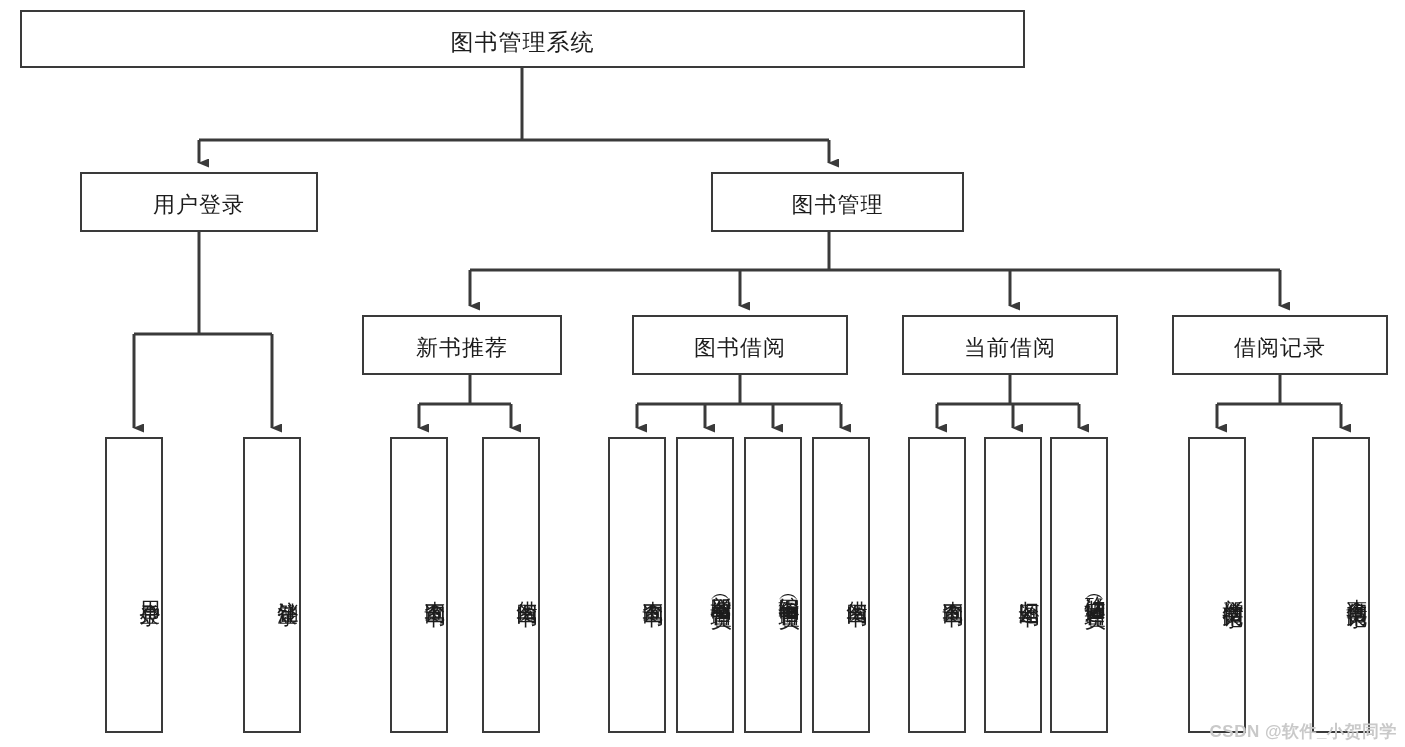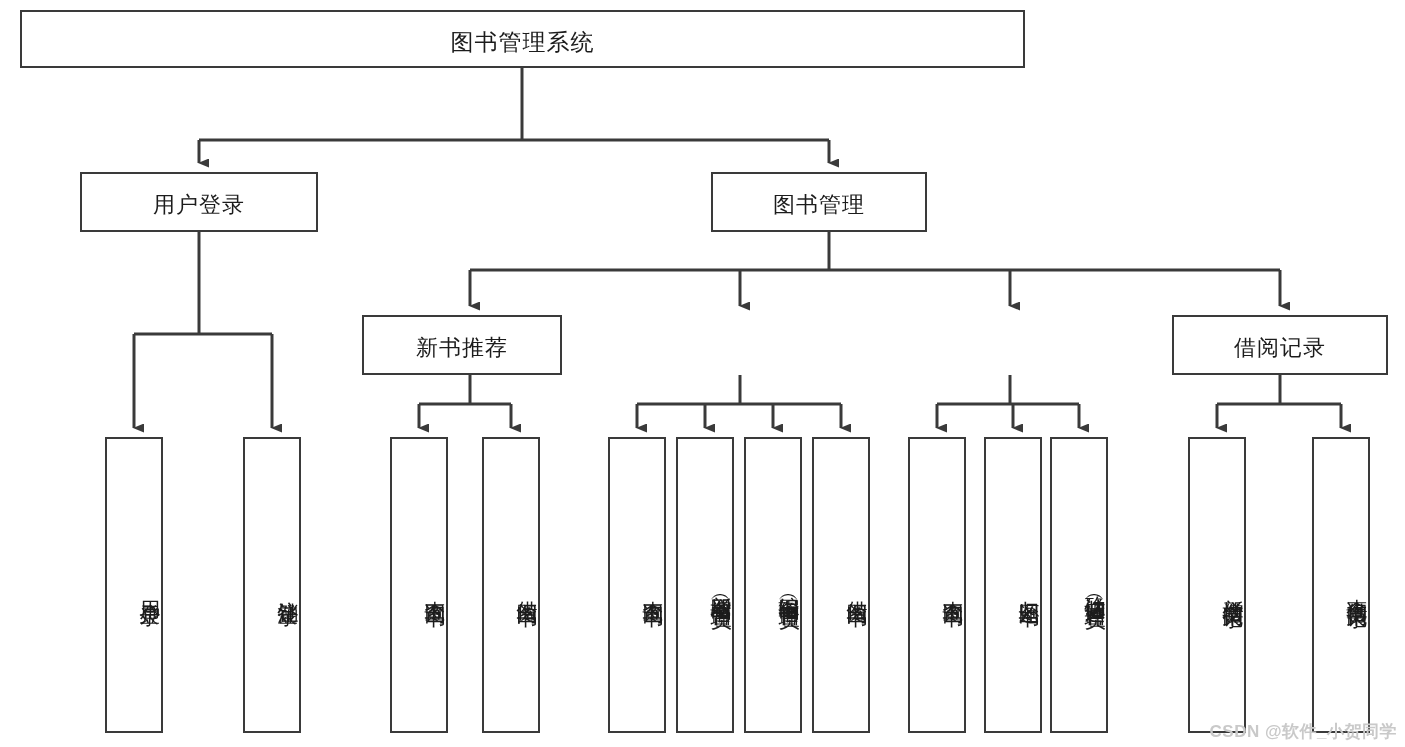--- a/index.html
+++ b/index.html
@@ -129,27 +129,33 @@
     </g>
   </svg>
 
   <div class="node horizontal root" style="left:20px; top:10px; width:1005px; height:58px;">
     <span class="label">图书管理系统</span>
   </div>
 
   <div class="node horizontal" style="left:80px; top:172px; width:238px; height:60px;">
     <span class="label">用户登录</span>
   </div>
-  <div class="node horizontal" style="left:711px; top:172px; width:216px; height:60px;">
+  <div class="node horizontal" style="left:711px; top:172px; width:253px; height:60px;">
     <span class="label">图书管理</span>
   </div>
 
   <div class="node horizontal" style="left:362px; top:315px; width:200px; height:60px;">
     <span class="label">新书推荐</span>
   </div>
+  <div class="node horizontal" style="left:632px; top:315px; width:216px; height:60px;">
+    <span class="label">图书借阅</span>
+  </div>
+  <div class="node horizontal" style="left:902px; top:315px; width:216px; height:60px;">
+    <span class="label">当前借阅</span>
+  </div>
   <div class="node horizontal" style="left:1172px; top:315px; width:216px; height:60px;">
     <span class="label">借阅记录</span>
   </div>
 
   <div class="node vertical" style="left:105px; top:437px; width:58px; height:296px;">
     <span class="label">用户登录</span>
   </div>
   <div class="node vertical" style="left:243px; top:437px; width:58px; height:296px;">
     <span class="label">注销登录</span>
   </div>

